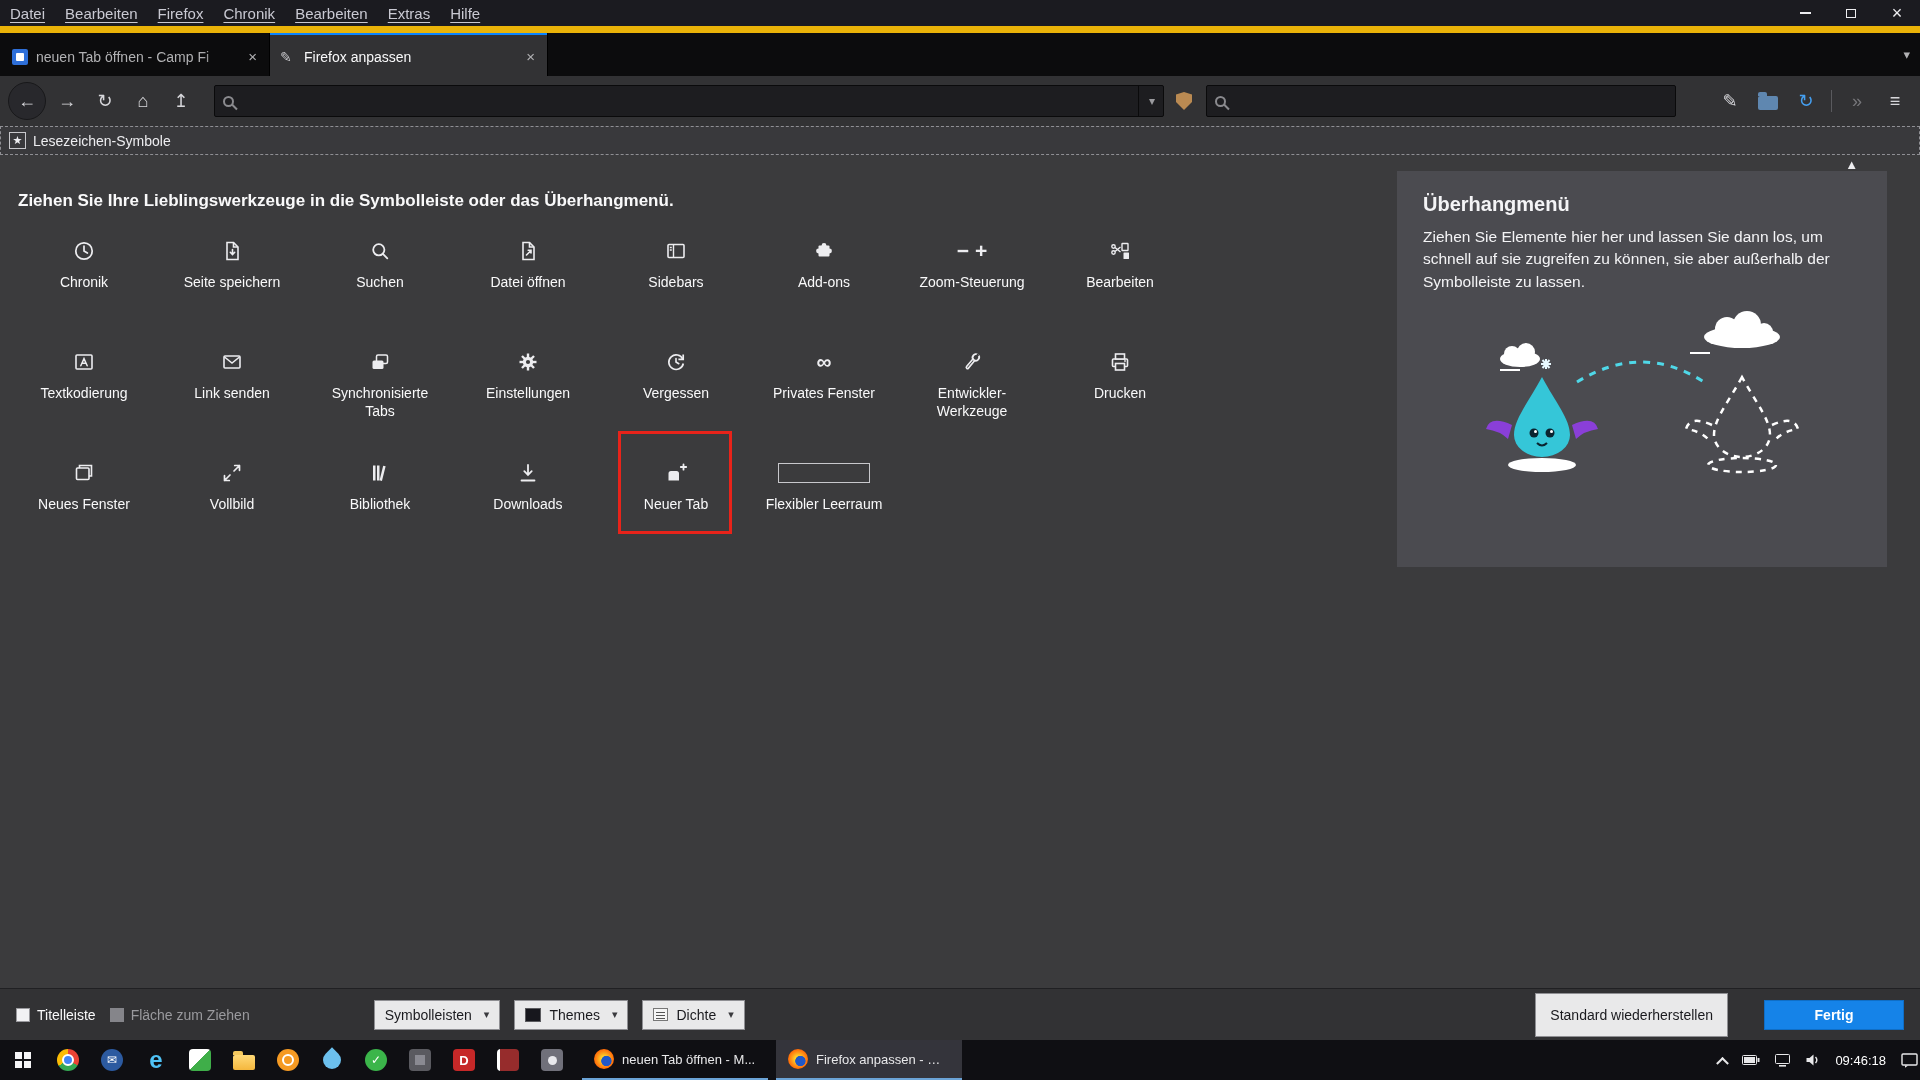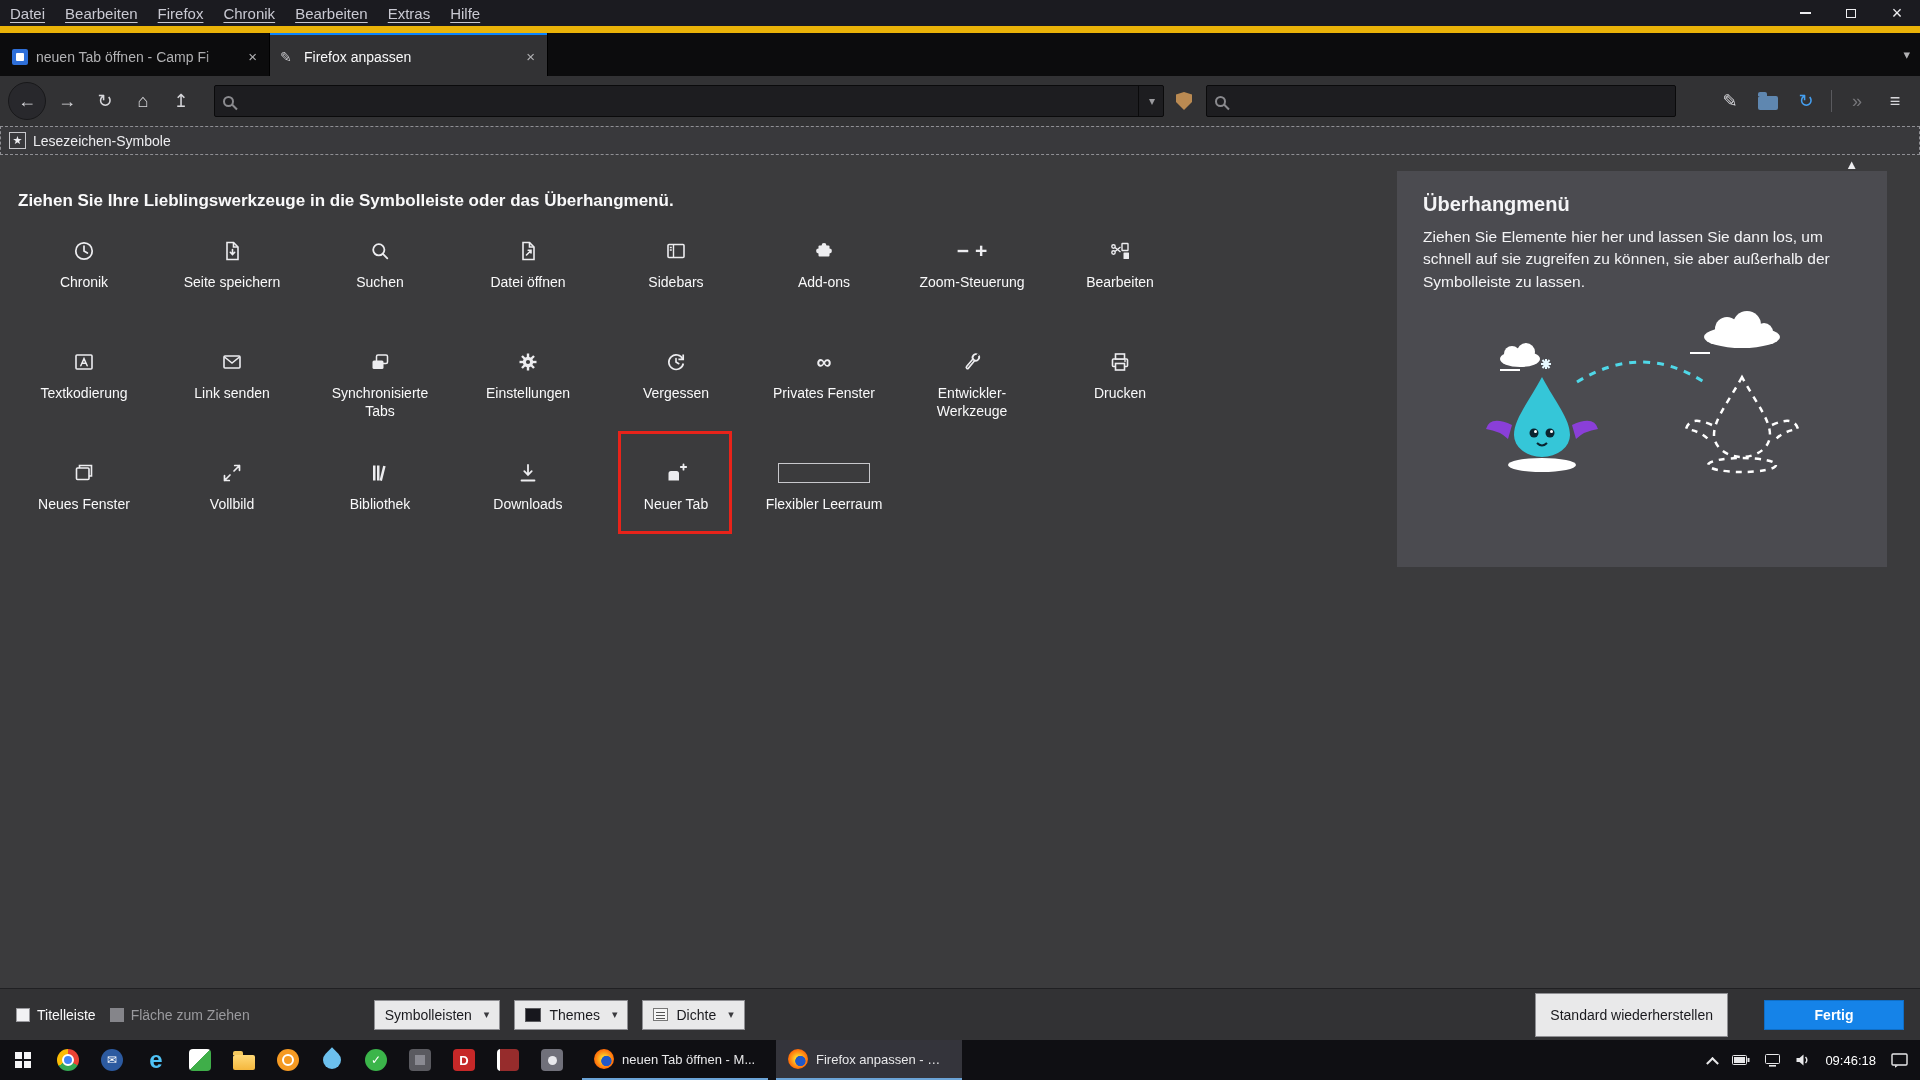--- a/index.html
+++ b/index.html
@@ -144,21 +144,21 @@
   .red-book { background:linear-gradient(90deg,#fff 0 3px,#962c2c 3px); }
   .cam-app { background:#70707a; }
   .cam-app::after { content:""; width:9px; height:9px; border-radius:50%; background:#e8e8ec; }
   .win-task { display:flex; align-items:center; gap:8px; padding:0 12px; width:186px; margin-left:8px;
               border-bottom:2px solid #6ba3d6; font-size:13px; color:#e8e8ea; }
   .win-task.active { background:#34343b; }
   .win-task .t { white-space:nowrap; overflow:hidden; text-overflow:ellipsis; }
   .ff-icon { width:20px; height:20px; border-radius:50%; flex:0 0 20px;
              background:radial-gradient(circle at 62% 60%, #2058c8 0 28%, transparent 32%),
                         radial-gradient(circle at 50% 50%, #ffd22a 0 20%, #ff9a1a 45%, #ff5a00 78%, #e83a00 100%); }
-  .tray { margin-left:auto; display:flex; align-items:center; gap:15px; padding-right:12px; font-size:13px; }
+  .tray { margin-left:auto; display:flex; align-items:center; gap:15px; padding-right:2px; font-size:13px; }
   .tray-chevron { width:9px; height:9px; border-left:2px solid #e8e8ea; border-top:2px solid #e8e8ea;
                   transform:rotate(45deg) translate(2px,2px); }
   .clock { color:#fff; }
 
   svg.tsym { display:block; }
 </style>
 </head>
 <body>
 
 <svg width="0" height="0" style="position:absolute">

